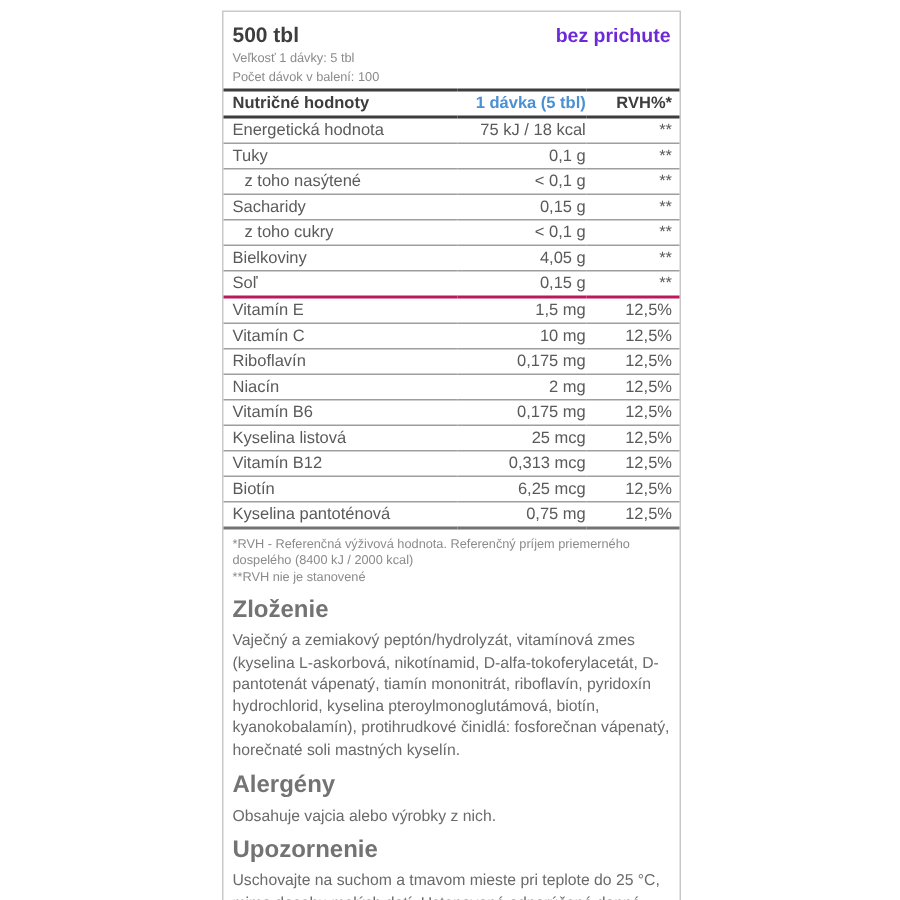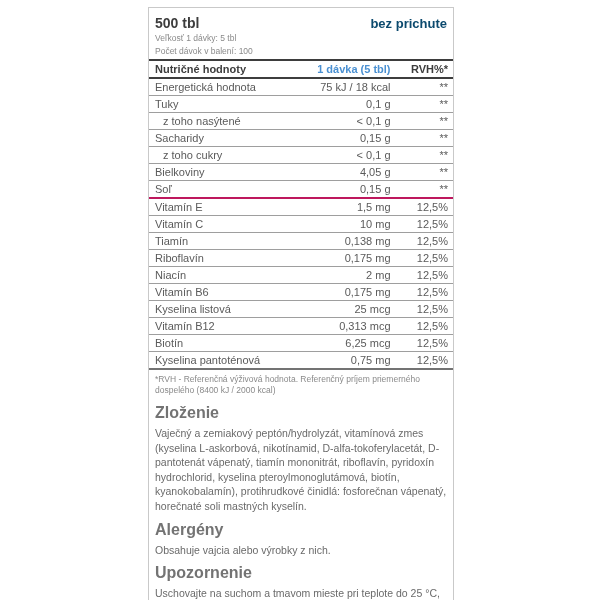--- a/index.html
+++ b/index.html
@@ -13,21 +13,21 @@
     position: absolute;
     left: 148px; top: 7px;
     width: 306px;
     border: 1px solid #c9c9c9;
     background: #ffffff;
   }
   
   .top { padding: 7px 6px 3px 6px; }
   .top-row { display: flex; justify-content: space-between; align-items: flex-end; }
   .product-size { font-size: 14px; font-weight: bold; color: #3d3d3d; }
-  .product-flavor { font-size: 13px; font-weight: bold; color: #0c4a6e; }
+  .product-flavor { font-size: 13px; font-weight: bold; color: #6d28d9; }
   .meta-line { font-size: 8.5px; line-height: 10.5px; color: #8a8a8a; margin-top: 2px; }
 
   
   table.nutri {
     width: 100%;
     border-collapse: collapse;
     border-top: 2px solid #3d3d3d;
   }
   table.nutri th, table.nutri td {
     font-size: 11px;
@@ -124,25 +124,20 @@
           <td class="col-label">Vitamín E</td>
           <td class="col-value">1,5 mg</td>
           <td class="col-rvh">12,5%</td>
         </tr>
         <tr>
           <td class="col-label">Vitamín C</td>
           <td class="col-value">10 mg</td>
           <td class="col-rvh">12,5%</td>
         </tr>
         <tr>
-          <td class="col-label">Tiamín</td>
-          <td class="col-value">0,138 mg</td>
-          <td class="col-rvh">12,5%</td>
-        </tr>
-        <tr>
           <td class="col-label">Riboflavín</td>
           <td class="col-value">0,175 mg</td>
           <td class="col-rvh">12,5%</td>
         </tr>
         <tr>
           <td class="col-label">Niacín</td>
           <td class="col-value">2 mg</td>
           <td class="col-rvh">12,5%</td>
         </tr>
         <tr>
@@ -168,20 +163,21 @@
         <tr>
           <td class="col-label">Kyselina pantoténová</td>
           <td class="col-value">0,75 mg</td>
           <td class="col-rvh">12,5%</td>
         </tr>
       </tbody>
   </table>
 
   <div class="footnotes" id="footnotes">
       <div class="footnote">*RVH - Referenčná výživová hodnota. Referenčný príjem priemerného dospelého (8400 kJ / 2000 kcal)</div>
+      <div class="footnote">**RVH nie je stanovené</div>
     </div>
 
   <div class="sections" id="sections">
       <div class="section-heading">Zloženie</div>
       <p class="section-para">Vaječný a zemiakový peptón/hydrolyzát, vitamínová zmes (kyselina L-askorbová, nikotínamid, D-alfa-tokoferylacetát, D-pantotenát vápenatý, tiamín mononitrát, riboflavín, pyridoxín hydrochlorid, kyselina pteroylmonoglutámová, biotín, kyanokobalamín), protihrudkové činidlá: fosforečnan vápenatý, horečnaté soli mastných kyselín.</p>
       <div class="section-heading">Alergény</div>
       <p class="section-para">Obsahuje vajcia alebo výrobky z nich.</p>
       <div class="section-heading">Upozornenie</div>
       <p class="section-para">Uschovajte na suchom a tmavom mieste pri teplote do 25 °C, mimo dosahu malých detí. Ustanovená odporúčaná denná dávka sa nesmie presiahnuť.</p>
     </div>

